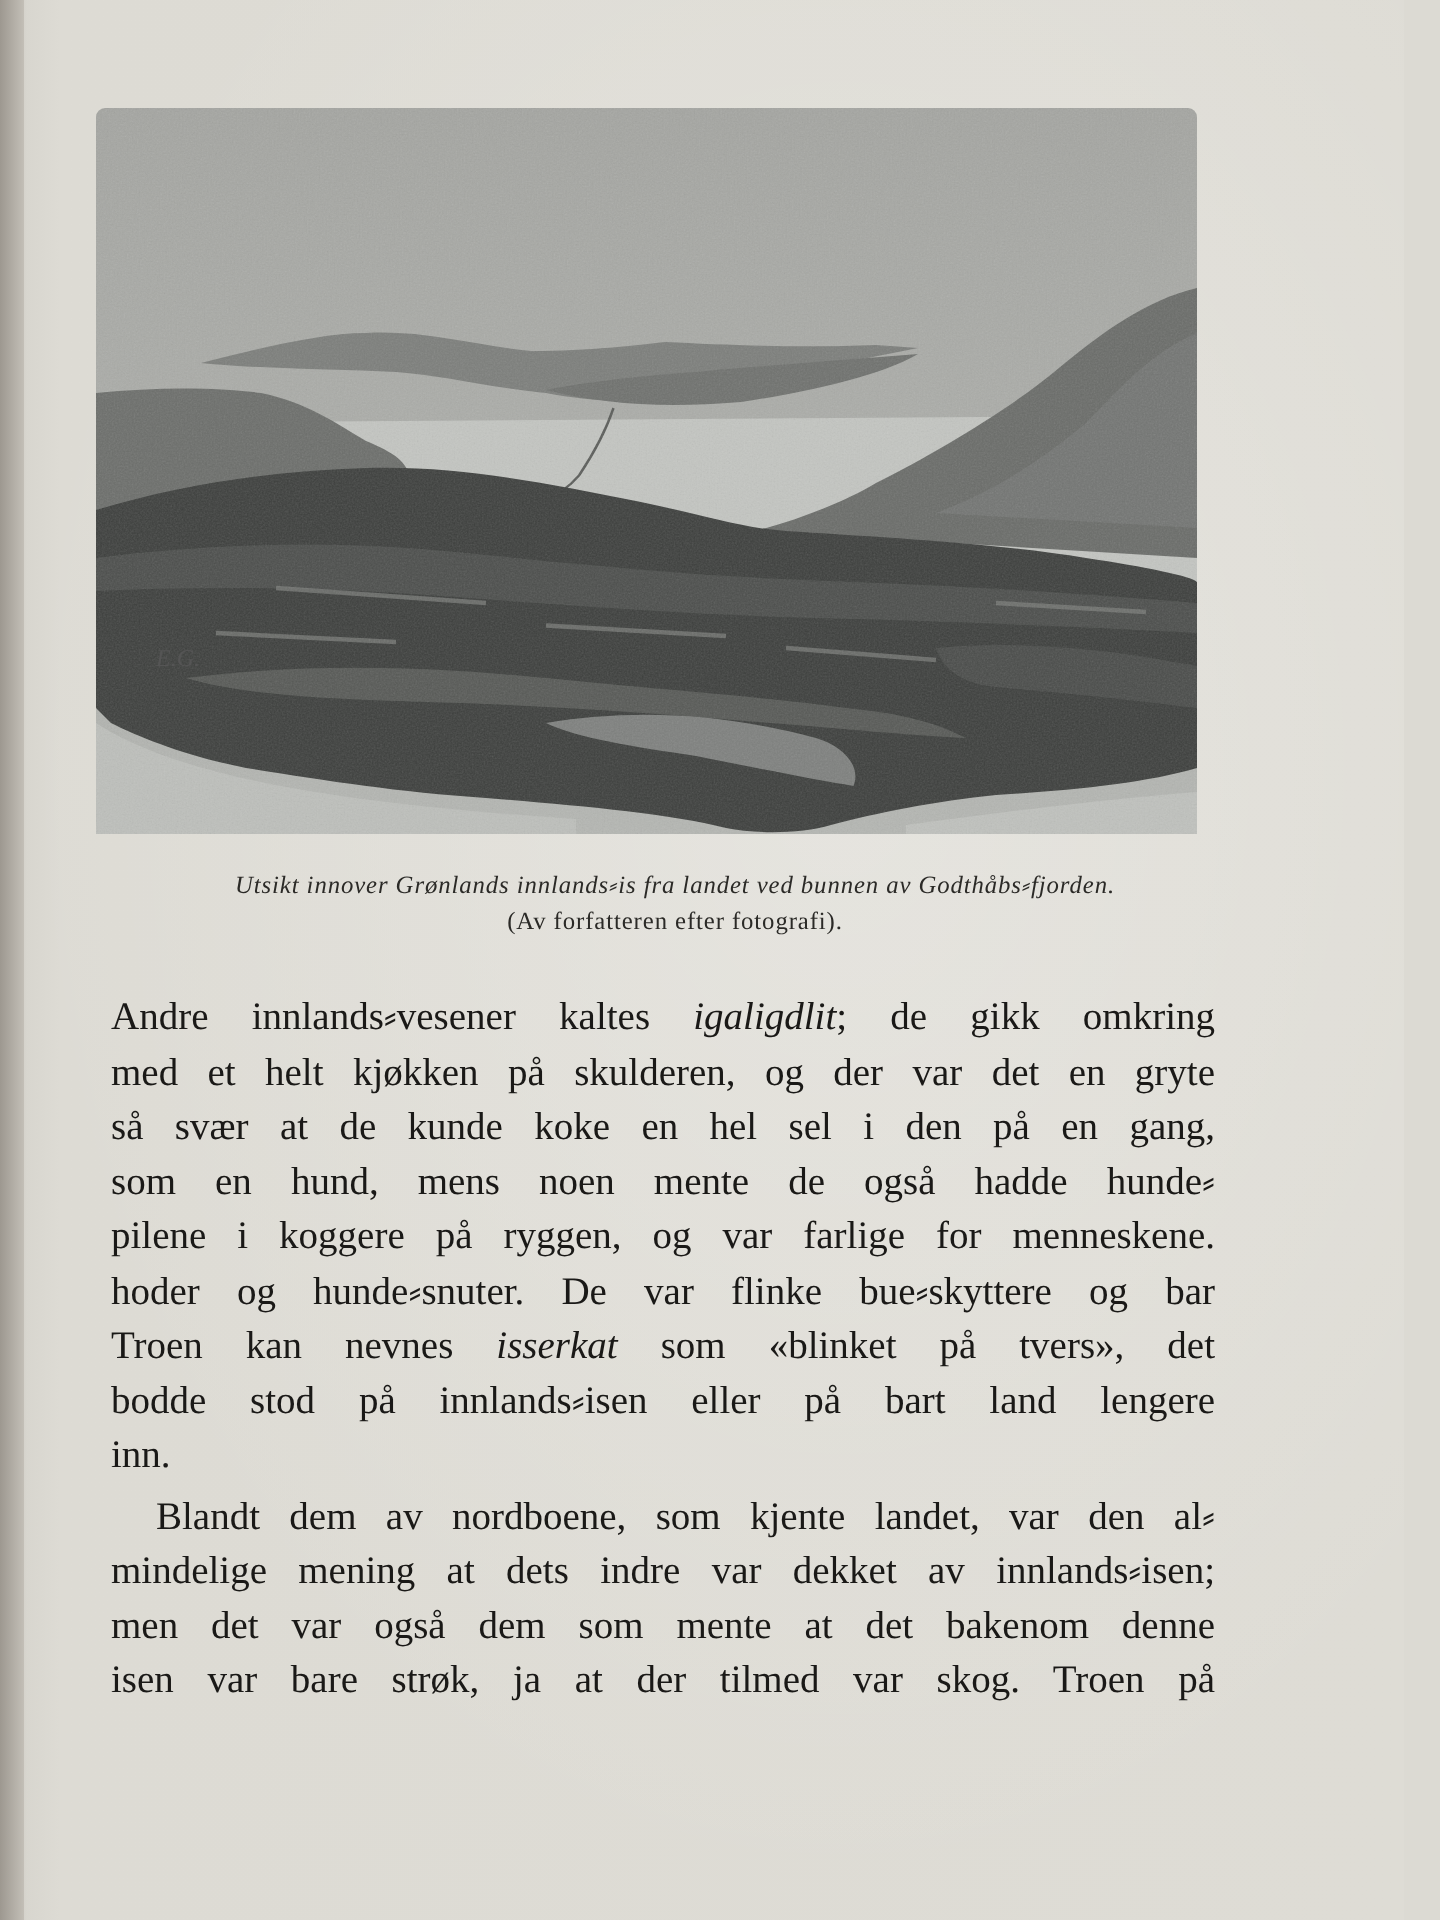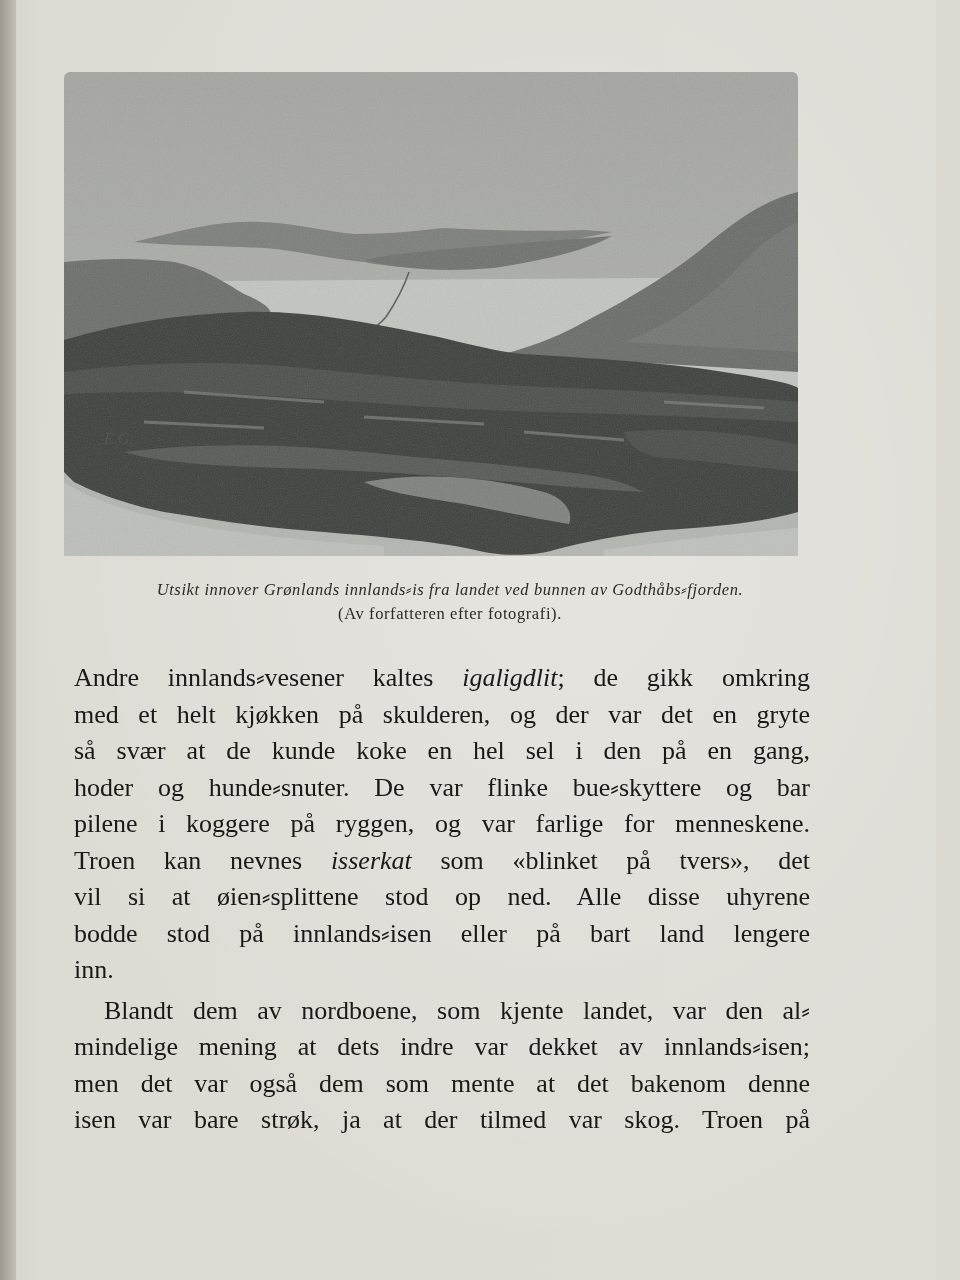--- a/index.html
+++ b/index.html
@@ -104,24 +104,24 @@
   <div class="caption">
     <span class="line1">Utsikt innover Grønlands innlands⸗is fra landet ved bunnen av Godthåbs⸗fjorden.</span>
     <span class="line2">(Av forfatteren efter fotografi).</span>
   </div>
 
   <div class="body-text">
     <p>
       <span class="line"><span>Andre innlands⸗vesener kaltes </span><em>igaligdlit</em><span>; de gikk omkring</span></span>
       <span class="line">med et helt kjøkken på skulderen, og der var det en gryte</span>
       <span class="line">så svær at de kunde koke en hel sel i den på en gang,</span>
+      <span class="line">som en hund, mens noen mente de også hadde hunde⸗</span>
+      <span class="line">pilene i koggere på ryggen, og var farlige for menneskene.</span>
       <span class="line">hoder og hunde⸗snuter.  De var flinke bue⸗skyttere og bar</span>
-      <span class="line">pilene i koggere på ryggen, og var farlige for menneskene.</span>
       <span class="line"><span>Troen kan nevnes </span><em>isserkat</em><span> som «blinket på tvers», det</span></span>
-      <span class="line">vil si at øien⸗splittene stod op ned.  Alle disse uhyrene</span>
       <span class="line">bodde stod på innlands⸗isen eller på bart land lengere</span>
       <span class="line last">inn.</span>
     </p>
     <p class="para2">
       <span class="line indent">Blandt dem av nordboene, som kjente landet, var den al⸗</span>
       <span class="line">mindelige mening at dets indre var dekket av innlands⸗isen;</span>
       <span class="line">men det var også dem som mente at det bakenom denne</span>
       <span class="line">isen var bare strøk, ja at der tilmed var skog.  Troen på</span>
     </p>
   </div>

